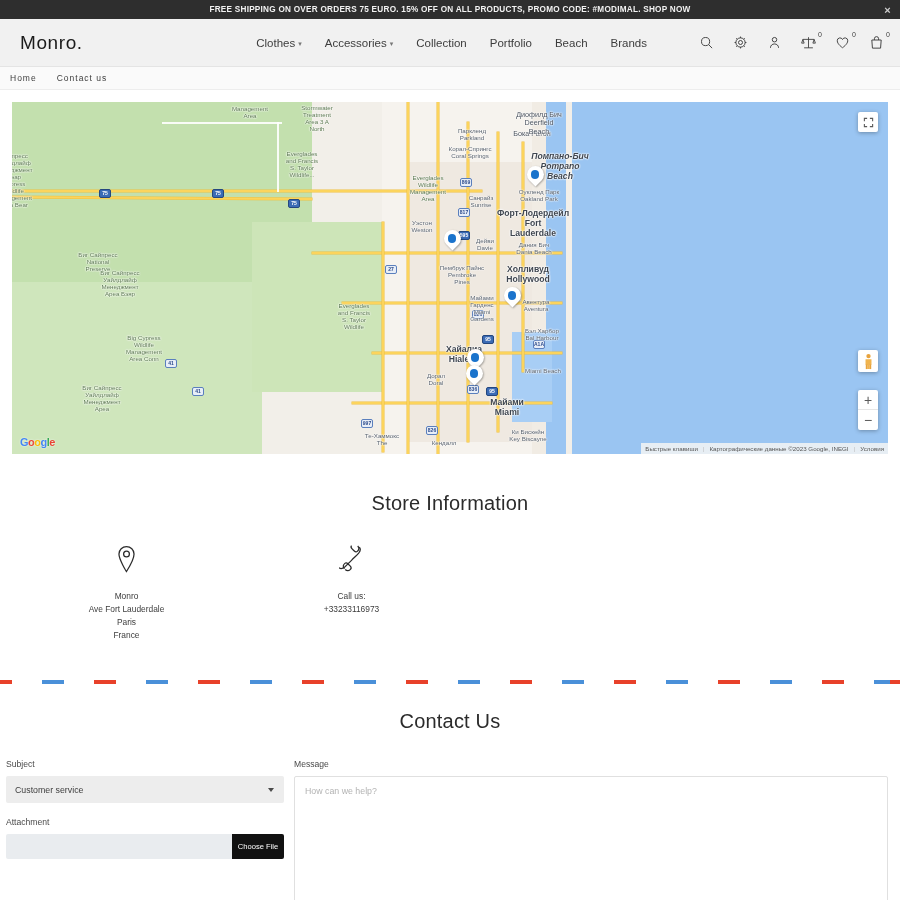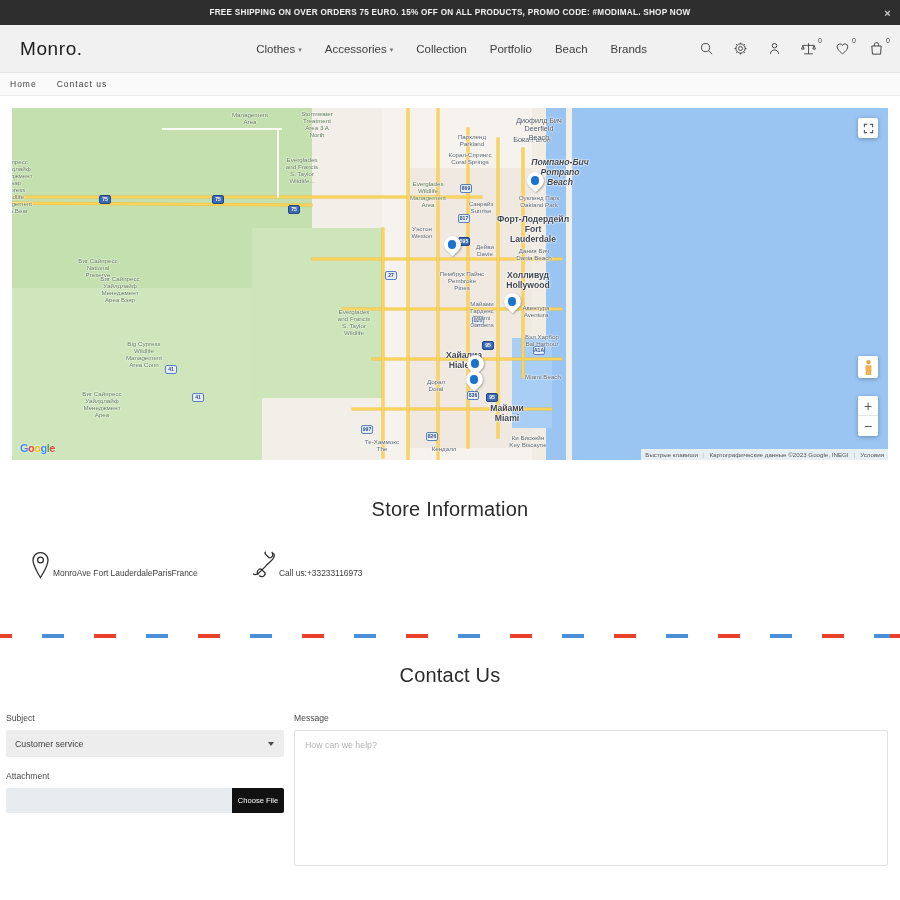--- a/index.html
+++ b/index.html
@@ -7,21 +7,21 @@
   body {
     width:900px; height:900px; overflow:hidden;
     background:#ffffff;
     font-family:"Liberation Sans", sans-serif;
     color:#2b2b2b;
   }
 
   
   .promo {
     position:relative;
-    height:25px;
+    height:19px;
     background:#2e2e2e;
     color:#f2f2f2;
     display:flex; align-items:center; justify-content:center;
     font-size:8.2px; letter-spacing:.25px; font-weight:600;
   }
   .promo-close {
     position:absolute; right:9px; top:50%; transform:translateY(-50%);
     font-size:11px; color:#cfcfcf; line-height:1; cursor:pointer;
   }
 
@@ -176,21 +176,21 @@
   .store-sec { padding:26px 0 14px; }
   .sec-title {
     text-align:center; font-size:20px; font-weight:400;
     color:#2b2b2b; letter-spacing:.2px;
   }
   .store-grid {
     display:grid; grid-template-columns:repeat(4,1fr);
     margin-top:30px;
   }
   .store-col {
-    display:flex; flex-direction:row; align-items:center;
+    display:flex; flex-direction:column; align-items:center;
     text-align:center; color:#3d3d3d;margin-left:28px;
   }
   .store-icon { color:#2b2b2b; margin-bottom:12px; }
   .store-line { font-size:8.4px; line-height:1.55; }
 
   
   .divider {
     height:4px; margin:24px 0 0;
     background:repeating-linear-gradient(
       90deg,

